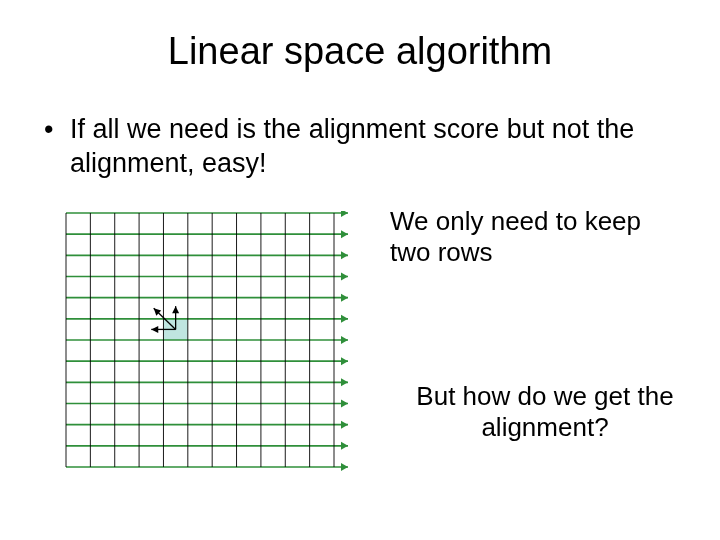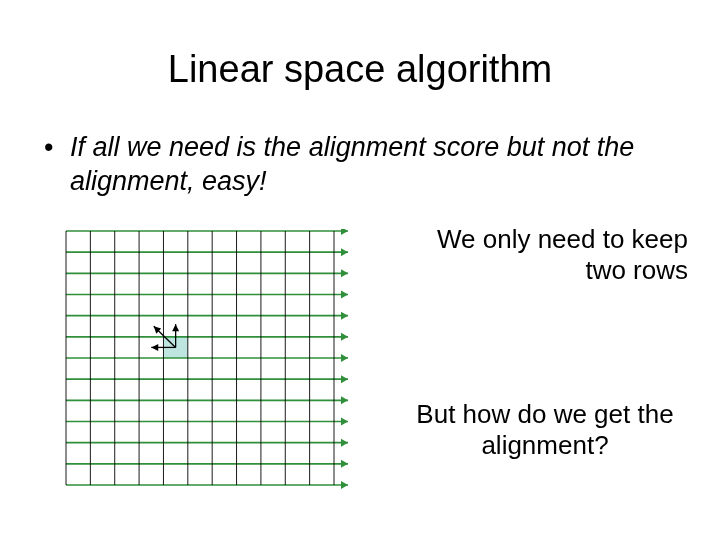--- a/index.html
+++ b/index.html
@@ -8,55 +8,54 @@
     width: 720px;
     height: 540px;
     font-family: Arial, Helvetica, sans-serif;
     background: #fff;
     color: #000;
     position: relative;
   }
   .title {
     text-align: center;
     font-size: 38px;
-    padding-top: 48px;
+    padding-top: 30px;
     font-weight: normal;
   }
   .bullet {
     font-size: 27px;
     margin: 40px 60px 0 40px;
     line-height: 1.25;
     display: flex;
   }
   .bullet .dot {
     flex: 0 0 auto;
     width: 26px;
     padding-left: 4px;
   }
-  .bullet .txt { flex: 1 1 auto; font-style: italic; }
+  .bullet .txt { flex: 1 1 auto; }
   .content {
     position: relative;
     margin-top: 20px;
     height: 300px;
   }
   .diagram {
     position: absolute;
     left: 60px;
     top: 10px;
     width: 300px;
     height: 260px;
   }
   .sidetext {
     position: absolute;
-    left: 398px;
+    left: 390px;
     top: 5px;
     width: 290px;
     font-size: 26px;
     line-height: 1.2;
-    text-align: right;
   }
   .sidetext2 {
     position: absolute;
     left: 390px;
     top: 90px;
     width: 300px;
     font-size: 20px;
     line-height: 1.25;
   }
   .sidetext3 {

